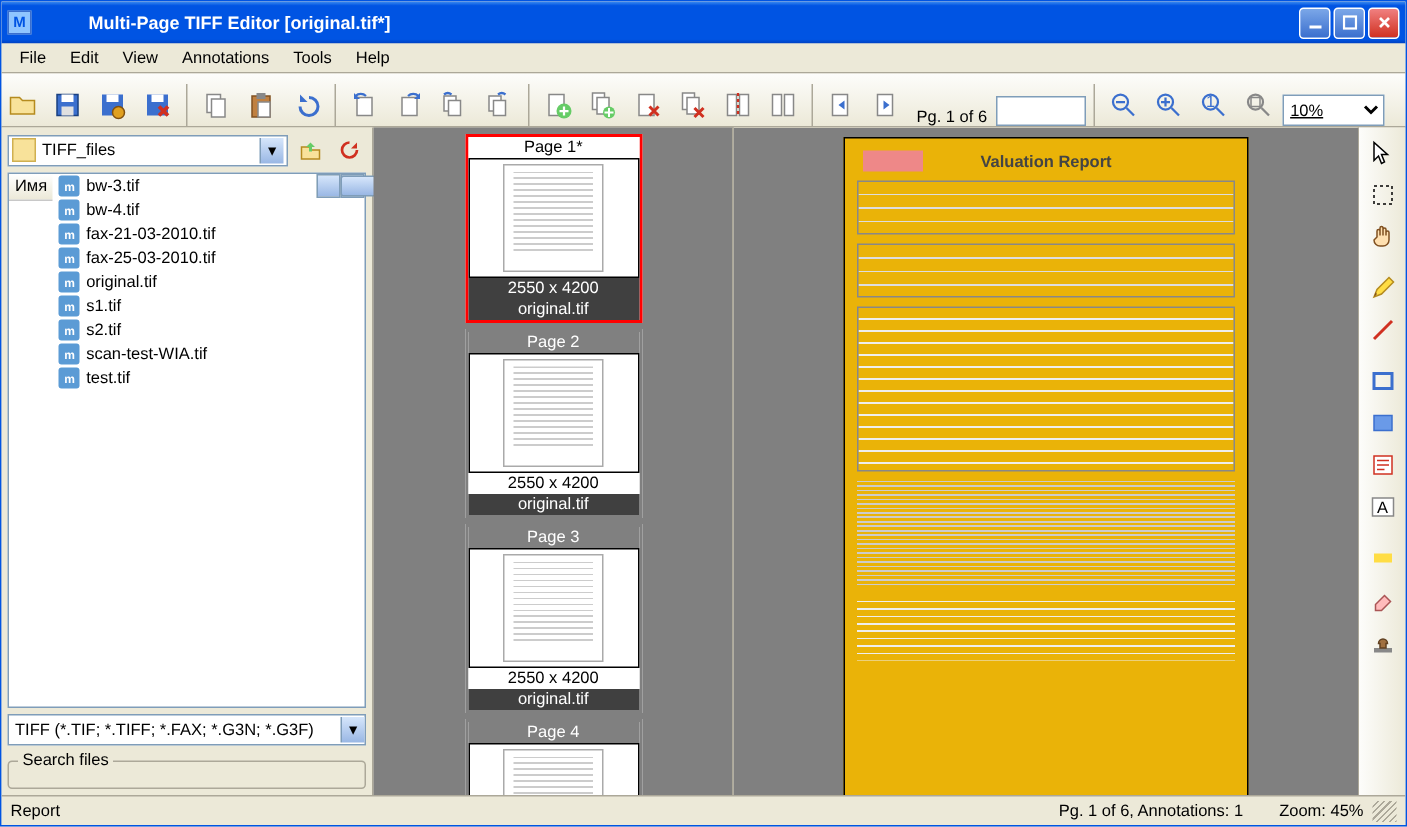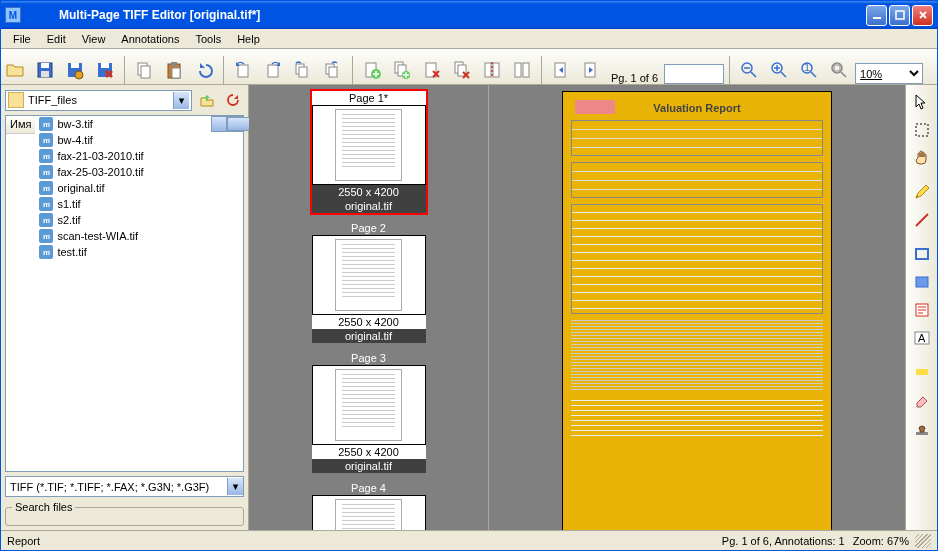--- a/index.html
+++ b/index.html
@@ -87,21 +87,21 @@
 .preview .docpage .ftr { margin-top: 10px; height: 40px; background: repeating-linear-gradient(to bottom, #eee 0, #eee 1px, transparent 1px, transparent 5px); }
 
 
 .right-bar { width: 32px; background: linear-gradient(to right, #fdfdfb, #ece9d8); border-left: 1px solid #aca899; display: flex; flex-direction: column; align-items: center; padding: 4px 0; gap: 2px; }
 .right-bar .rbtn { width: 26px; height: 26px; display: flex; align-items: center; justify-content: center; border: 1px solid transparent; cursor: pointer; border-radius: 2px; }
 .right-bar .sep { height: 4px; }
 
 
 .statusbar { height: 20px; background: #ece9d8; border-top: 1px solid #aca899; display: flex; align-items: center; padding: 0 6px; }
 .statusbar .sb-left { flex: 1; }
-.statusbar .sb-right { display: flex; gap: 8px; }
+.statusbar .sb-right { display: flex; gap: 24px; }
 .statusbar .grip { width: 16px; height: 14px; background: repeating-linear-gradient(-45deg, #aca899 0, #aca899 1px, transparent 1px, transparent 3px); margin-left: 6px; }
 </style>
 </head>
 <body>
 
 <div class="titlebar">
   <div class="app-icon">M</div>
   <div class="title">Multi-Page TIFF Editor [original.tif*]</div>
   <div class="winbtns">
     <div class="winbtn">
@@ -493,16 +493,16 @@
           <path d="M7 13 v-3 h-1 a3 3 0 1 1 6 0 h-1 v3 z" fill="#a07040" stroke="#604020"></path>
         </svg>
       </div>
   </div>
 </div>
 
 <div class="statusbar">
   <div class="sb-left">Report</div>
   <div class="sb-right">
     <span>Pg. 1 of 6, Annotations: 1</span>
-    <span>Zoom: 67%</span>
+    <span>Zoom: 45%</span>
   </div>
   <div class="grip"></div>
 </div>
 
 </body></html>

